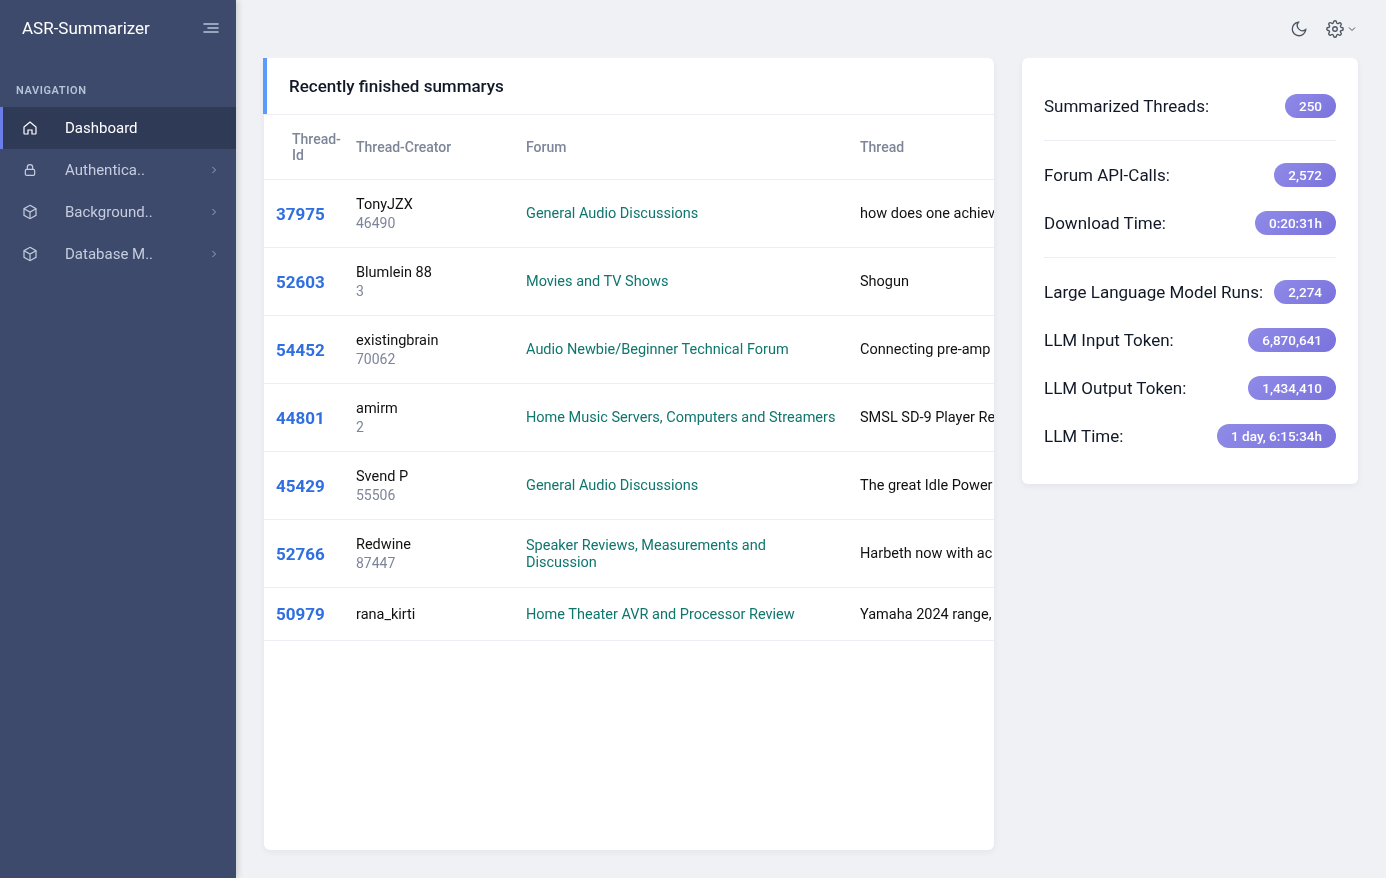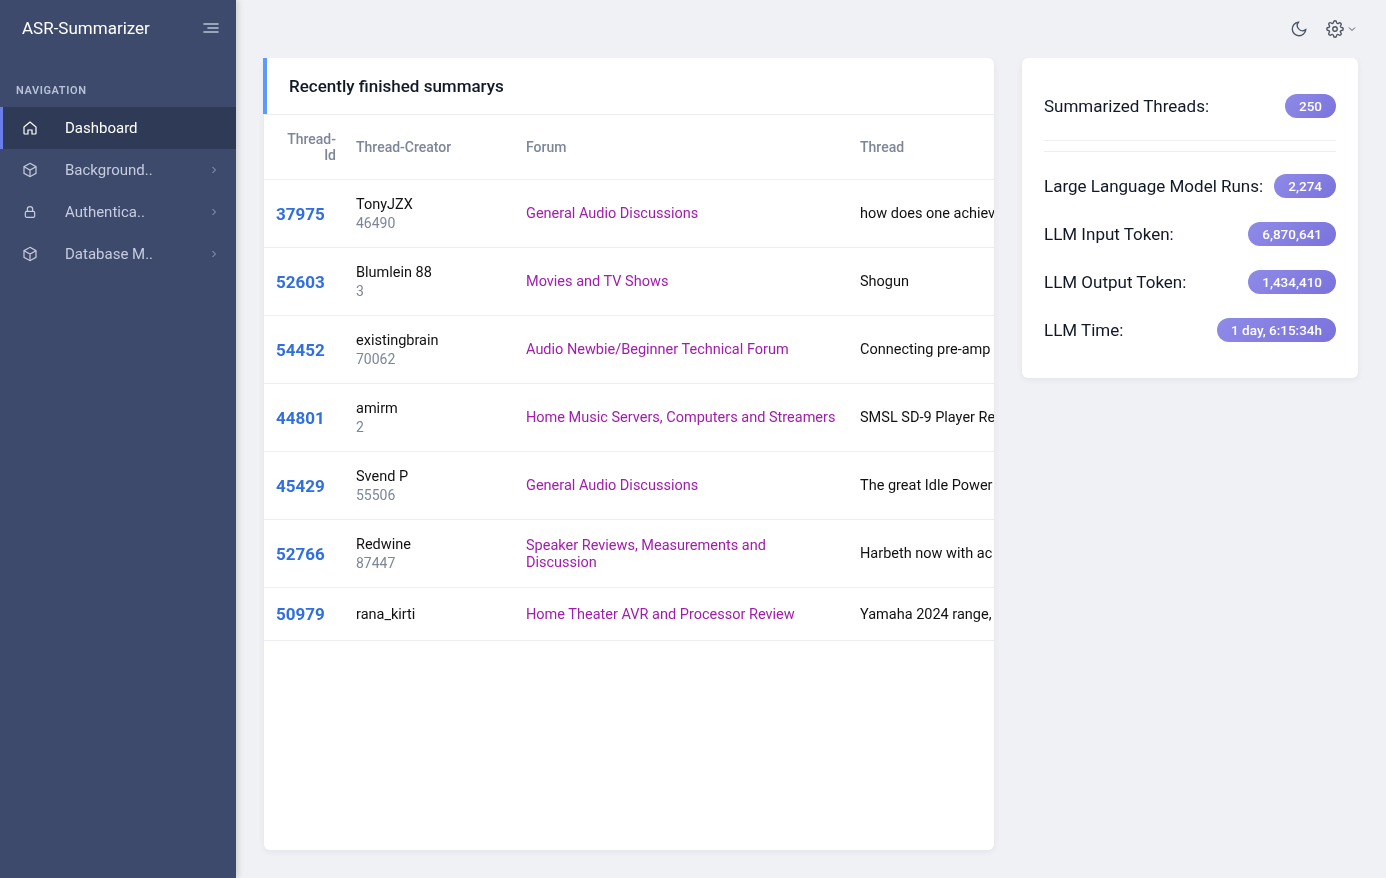--- a/index.html
+++ b/index.html
@@ -109,28 +109,28 @@
   table { width: 100%; border-collapse: collapse; table-layout: fixed; }
   thead th {
     text-align: left;
     font-size: 14px;
     font-weight: 500;
     color: #7d8699;
     padding: 16px 10px;
     border-top: 1px solid #eceef3;
     border-bottom: 1px solid #eceef3;
   }
-  thead th:first-child { padding-left: 12px; text-align: right; }
+  thead th:first-child { padding-left: 28px; }
   tbody tr { border-bottom: 1px solid #eceef3; }
   tbody td { padding: 16px 10px; font-size: 14.5px; vertical-align: middle; }
   tbody td:first-child { padding-left: 12px; }
   .thread-id { color: #2f6fe0; font-size: 17px; font-weight: 700; cursor:pointer; }
   .creator-name { color: #111; font-size: 14.5px; }
   .creator-sub { color: #7d8699; font-size: 14px; margin-top: 2px; }
-  .forum-cell { color: #a21caf; font-size: 14.5px; }
+  .forum-cell { color: #0f766e; font-size: 14.5px; }
   .thread-cell { color: #111; white-space: nowrap; overflow: hidden; text-overflow: clip; }
 
   .table-scroll { overflow: hidden; }
 
   
   .stats-card {
     width: 336px;
     flex-shrink: 0;
     align-self: flex-start;
     padding: 24px 22px;
@@ -177,39 +177,39 @@
         <span class="nav-icon">
           <svg width="16" height="16" viewBox="0 0 24 24" fill="none" stroke="currentColor" stroke-width="1.8">
             <path d="M3 10.5L12 3l9 7.5V20a1 1 0 0 1-1 1h-5v-6h-6v6H4a1 1 0 0 1-1-1z"></path>
           </svg>
         </span>
         <span class="nav-label">Dashboard</span>
       </div>
       <div class="nav-item">
         <span class="nav-icon">
           <svg width="16" height="16" viewBox="0 0 24 24" fill="none" stroke="currentColor" stroke-width="1.8">
-            <path d="M12 2l9 5v10l-9 5-9-5V7z"></path>
-            <path d="M12 22V12M3 7l9 5 9-5"></path>
-          </svg>
-        </span>
-        <span class="nav-label">Background..</span>
+            <rect x="5" y="11" width="14" height="9" rx="2"></rect>
+            <path d="M8 11V8a4 4 0 1 1 8 0v3"></path>
+          </svg>
+        </span>
+        <span class="nav-label">Authentica..</span>
         <span class="chevron">
           <svg width="12" height="12" viewBox="0 0 24 24" fill="none" stroke="currentColor" stroke-width="2">
             <polyline points="9 6 15 12 9 18"></polyline>
           </svg>
         </span>
       </div>
       <div class="nav-item">
         <span class="nav-icon">
           <svg width="16" height="16" viewBox="0 0 24 24" fill="none" stroke="currentColor" stroke-width="1.8">
-            <rect x="5" y="11" width="14" height="9" rx="2"></rect>
-            <path d="M8 11V8a4 4 0 1 1 8 0v3"></path>
-          </svg>
-        </span>
-        <span class="nav-label">Authentica..</span>
+            <path d="M12 2l9 5v10l-9 5-9-5V7z"></path>
+            <path d="M12 22V12M3 7l9 5 9-5"></path>
+          </svg>
+        </span>
+        <span class="nav-label">Background..</span>
         <span class="chevron">
           <svg width="12" height="12" viewBox="0 0 24 24" fill="none" stroke="currentColor" stroke-width="2">
             <polyline points="9 6 15 12 9 18"></polyline>
           </svg>
         </span>
       </div>
       <div class="nav-item">
         <span class="nav-icon">
           <svg width="16" height="16" viewBox="0 0 24 24" fill="none" stroke="currentColor" stroke-width="1.8">
             <path d="M12 2l9 5v10l-9 5-9-5V7z"></path>
@@ -335,20 +335,30 @@
     </div>
 
     <div class="card stats-card">
       <div id="stats-g1">
           <div class="stat-row">
             <span class="stat-label">Summarized Threads:</span>
             <span class="badge">250</span>
           </div>
         </div>
       <div class="stat-divider"></div>
+      <div id="stats-g2">
+          <div class="stat-row">
+            <span class="stat-label">Forum API-Calls:</span>
+            <span class="badge">2,572</span>
+          </div>
+          <div class="stat-row">
+            <span class="stat-label">Download Time:</span>
+            <span class="badge">0:20:31h</span>
+          </div>
+        </div>
       <div class="stat-divider"></div>
       <div id="stats-g3">
           <div class="stat-row">
             <span class="stat-label">Large Language Model Runs:</span>
             <span class="badge">2,274</span>
           </div>
           <div class="stat-row">
             <span class="stat-label">LLM Input Token:</span>
             <span class="badge">6,870,641</span>
           </div>

